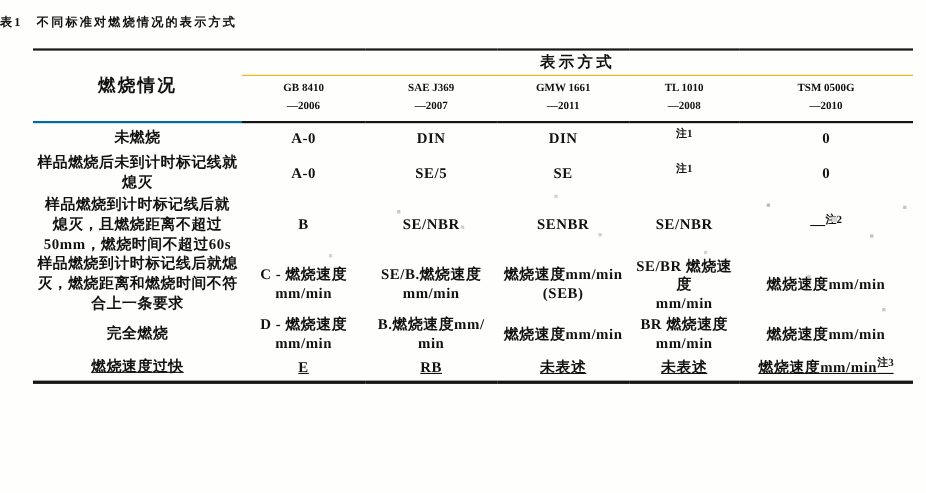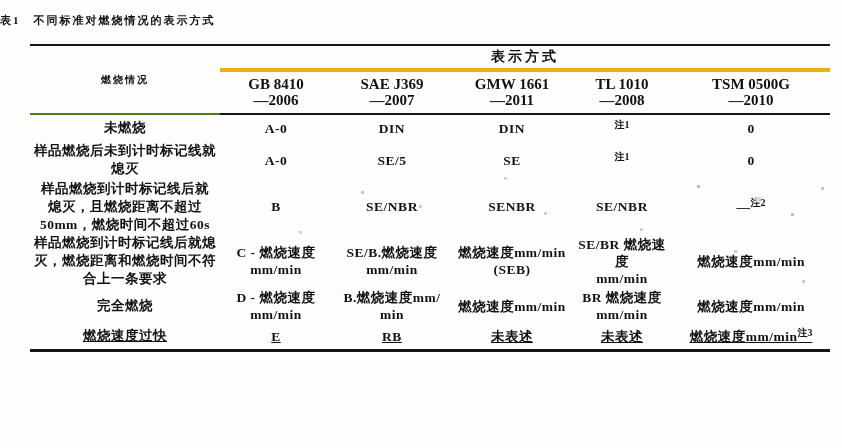--- a/index.html
+++ b/index.html
@@ -11,24 +11,24 @@
   .title {
     padding-top:13px; height:44px; box-sizing:border-box;
     font-size:11px; font-weight:bold; letter-spacing:2px;
   }
   table.std {
     table-layout:fixed; border-collapse:collapse;
     width:800px; margin-left:30px;
     border-top:2px solid #161616; border-bottom:3px solid #161616;
   }
   th,td { padding:0; font-weight:bold; text-align:center; vertical-align:middle; }
-  th.rowhead { font-size:10px; letter-spacing:2px; border-bottom:2px solid #4d7c0f; }
-  th.spanhead { height:22px; font-size:14px; letter-spacing:3px; border-bottom:4px solid #eab308;margin-top:14px; }
+  th.rowhead { font-size:16px; letter-spacing:2px; border-bottom:2px solid #0369a1; }
+  th.spanhead { height:22px; font-size:14px; letter-spacing:3px; border-bottom:1px solid #eab308;margin-top:14px; }
   th.colh {
-    height:36px; font-size:15px; line-height:16px;
+    height:36px; font-size:10px; line-height:16px;
     border-bottom:2px solid #161616; vertical-align:middle; padding:2px 0 3px 0;
   }
   tbody td, tbody th { font-size:13.5px; line-height:17px; }
   th.cond { letter-spacing:1.5px; line-height:18px; }
   .ct { white-space:pre-line; letter-spacing:0.5px; }
   sup { font-size:10px; line-height:0; }
   tr.r1 { height:27px; } tr.r2 { height:38px; } tr.r3 { height:55px; }
   tr.r4 { height:54px; } tr.r5 { height:36px; } tr.r6 { height:26px;text-decoration:underline; }
   .notes { margin:8px 14px 0 30px; font-size:14px; font-weight:bold; }
   .notes p { margin:0 0 1px 0; text-indent:2em; line-height:25px; letter-spacing:0.5px; }

